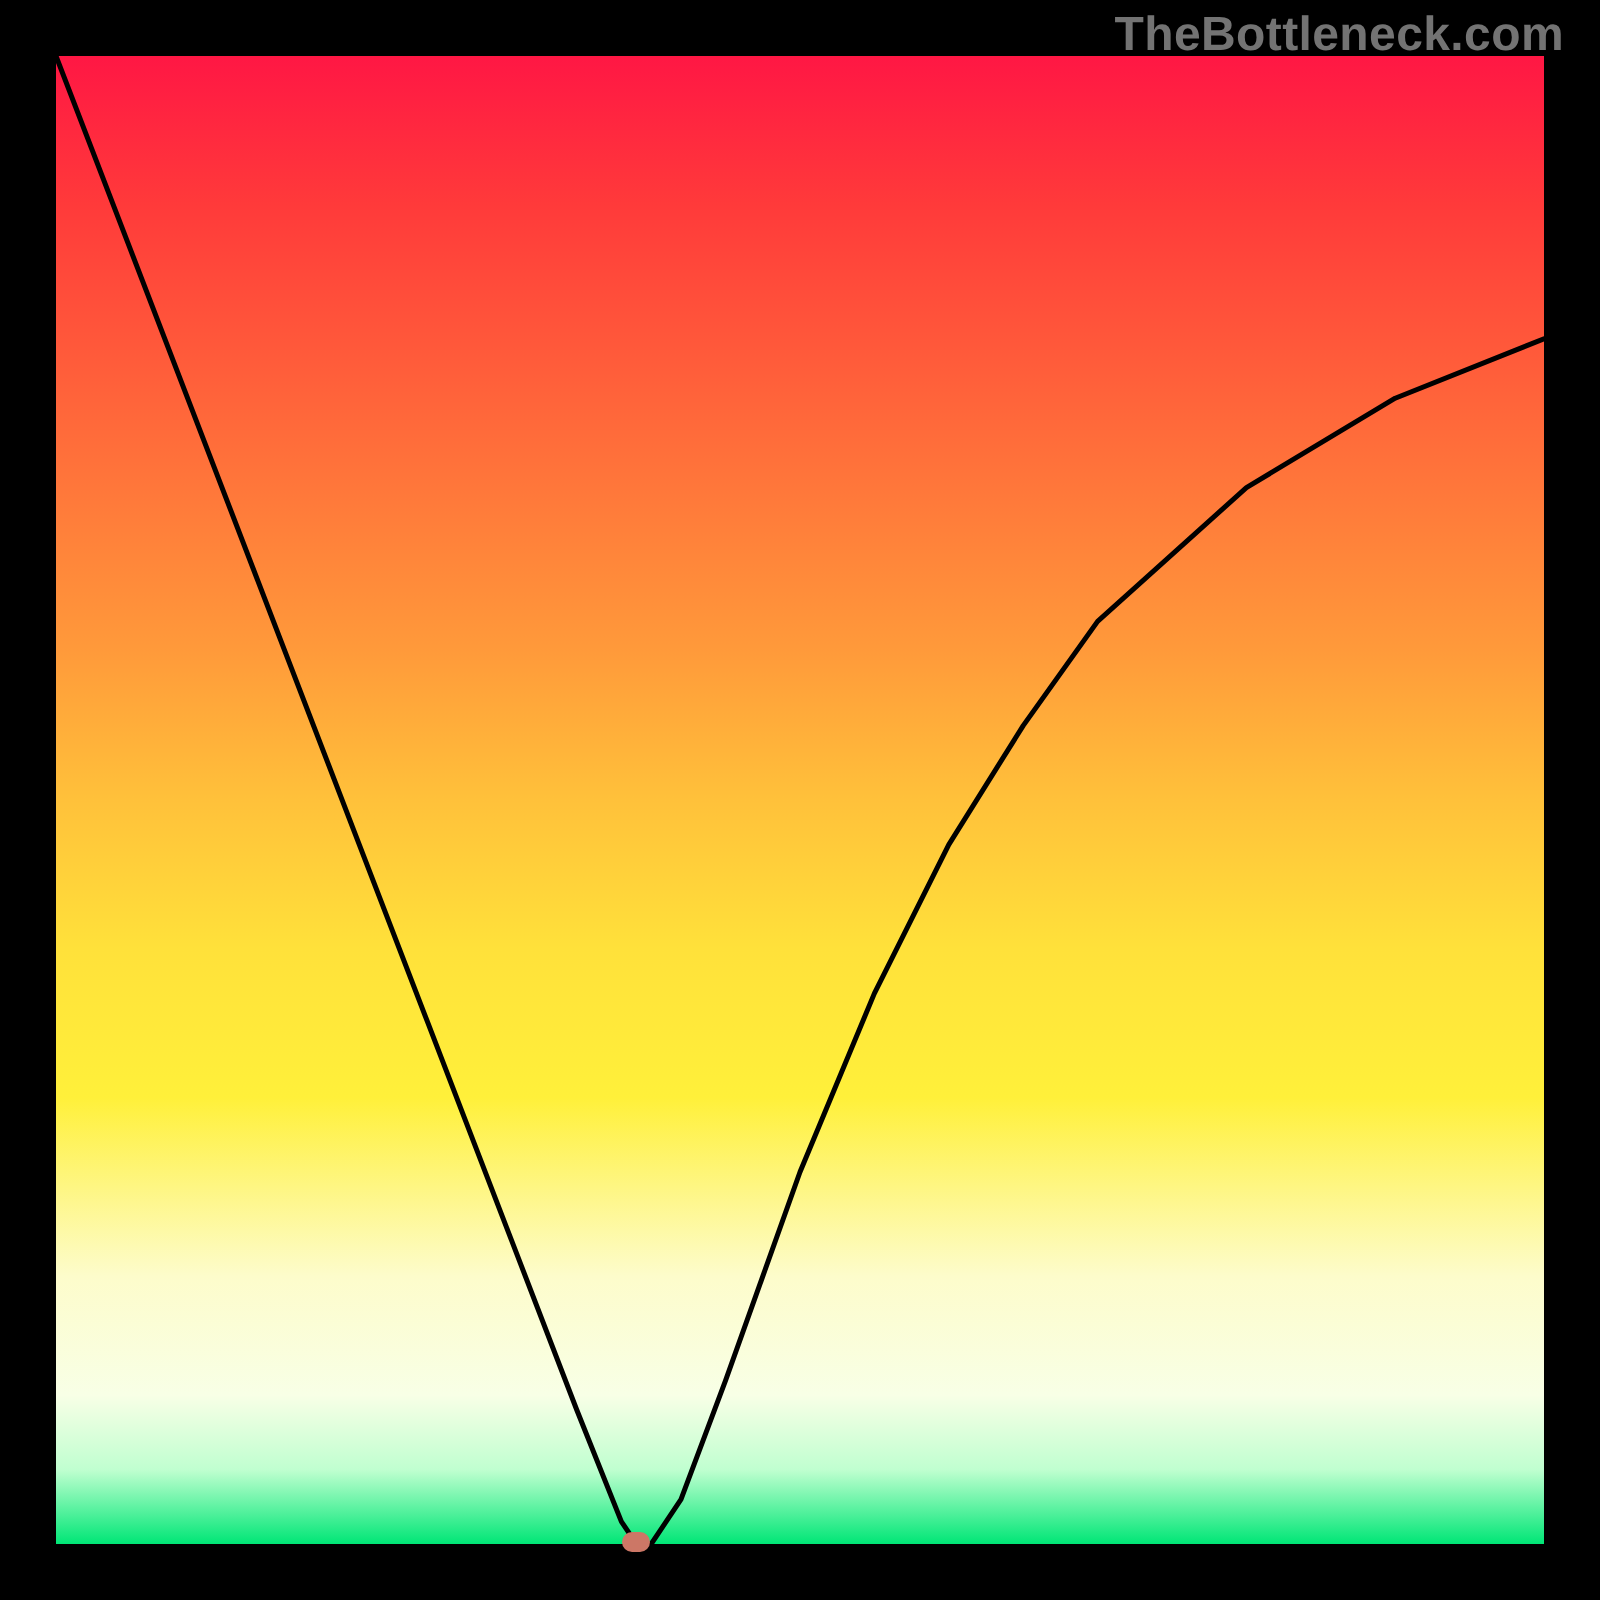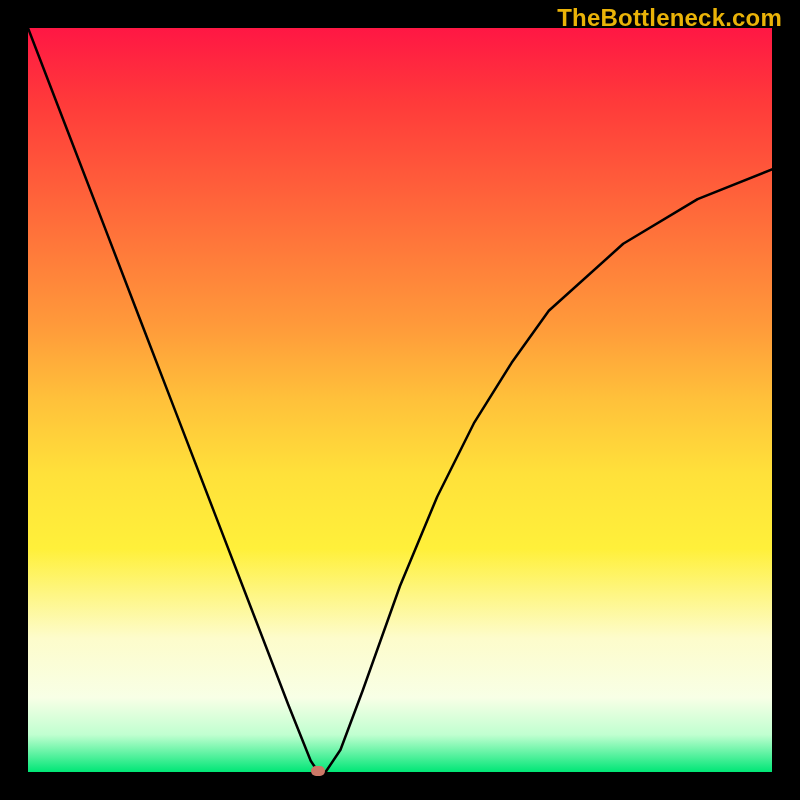--- a/index.html
+++ b/index.html
@@ -10,21 +10,21 @@
     background: #000;
     position: relative;
   }
   .watermark {
     position: absolute;
     top: 4px;
     right: 18px;
     font-family: Arial, Helvetica, sans-serif;
     font-size: 24px;
     font-weight: 600;
-    color: #eab308;
+    color: #737373;
     letter-spacing: 0.2px;
   }
   .plot {
     position: absolute;
     left: 28px;
     top: 28px;
     width: 744px;
     height: 744px;
     background: linear-gradient(to bottom,
       #ff1744 0%,

